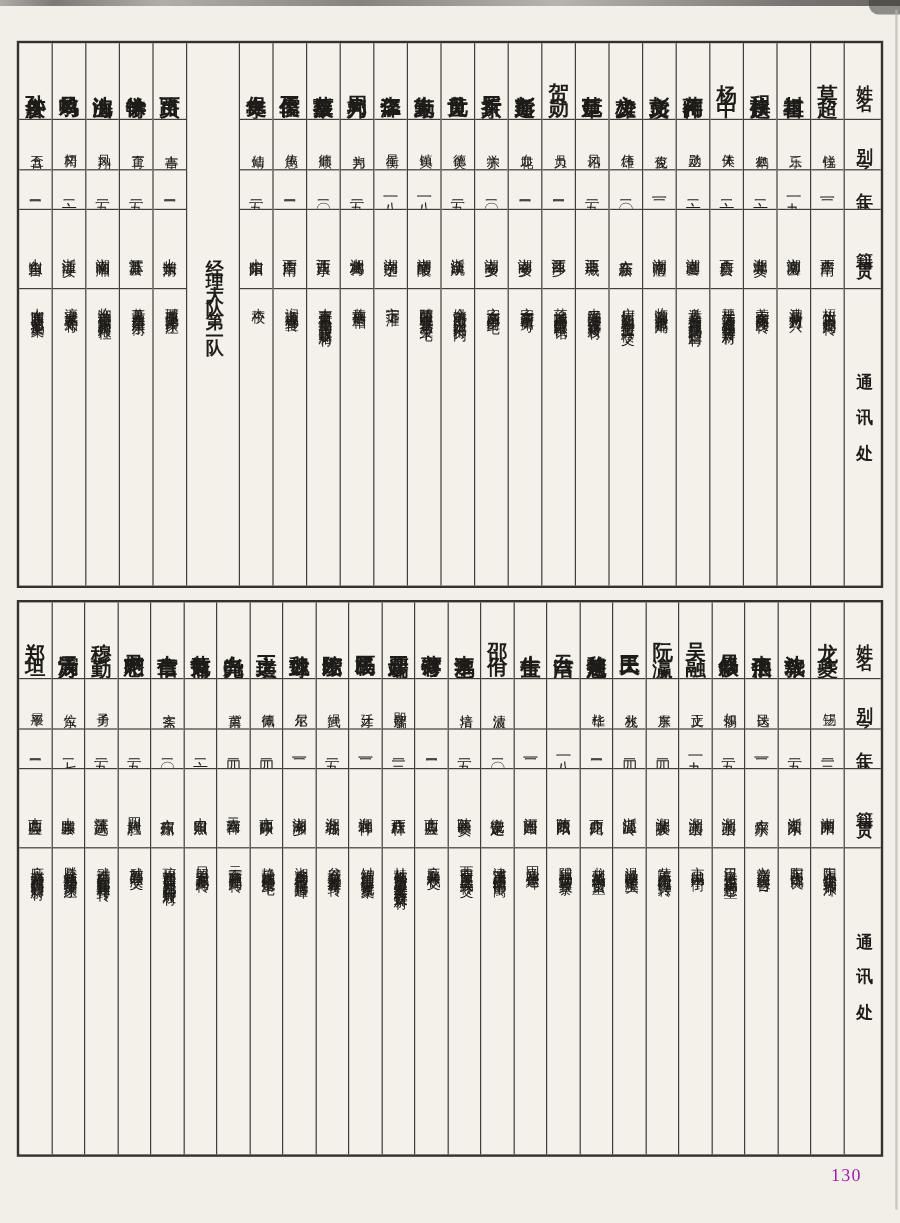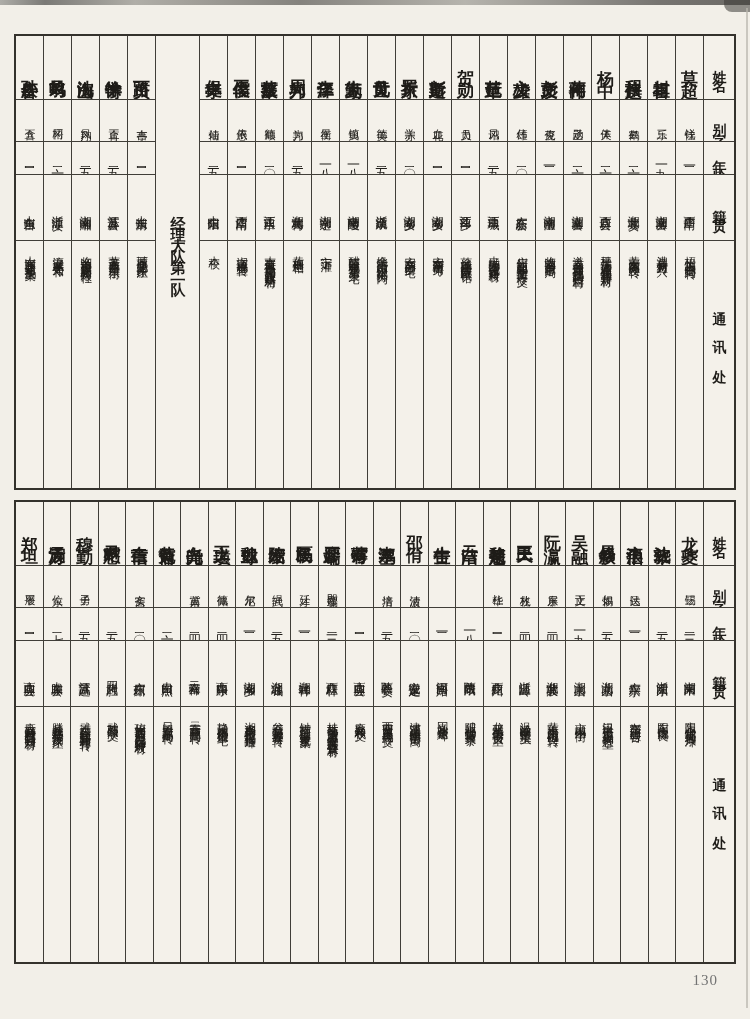--- a/index.html
+++ b/index.html
@@ -53,21 +53,21 @@
   .hdr .c-addr{justify-content:flex-start;padding-top:58px;letter-spacing:30px;font-size:14px;}
 
   .divider-label{
     writing-mode:vertical-rl;text-orientation:upright;
     font-size:15px;font-weight:700;letter-spacing:11px;
     margin-top:168px;
   }
 
   .page-number{
     position:absolute;right:32px;top:972px;
-    font-size:15px;letter-spacing:1px;color:#737373;
+    font-size:15px;letter-spacing:1px;color:#a21caf;
     font-family:"Liberation Serif",serif;
   }
 </style>
 </head>
 <body>
 
 <div class="scan-top"></div>
 <div class="scan-corner"></div>
 <div class="scan-edge"></div>
 

